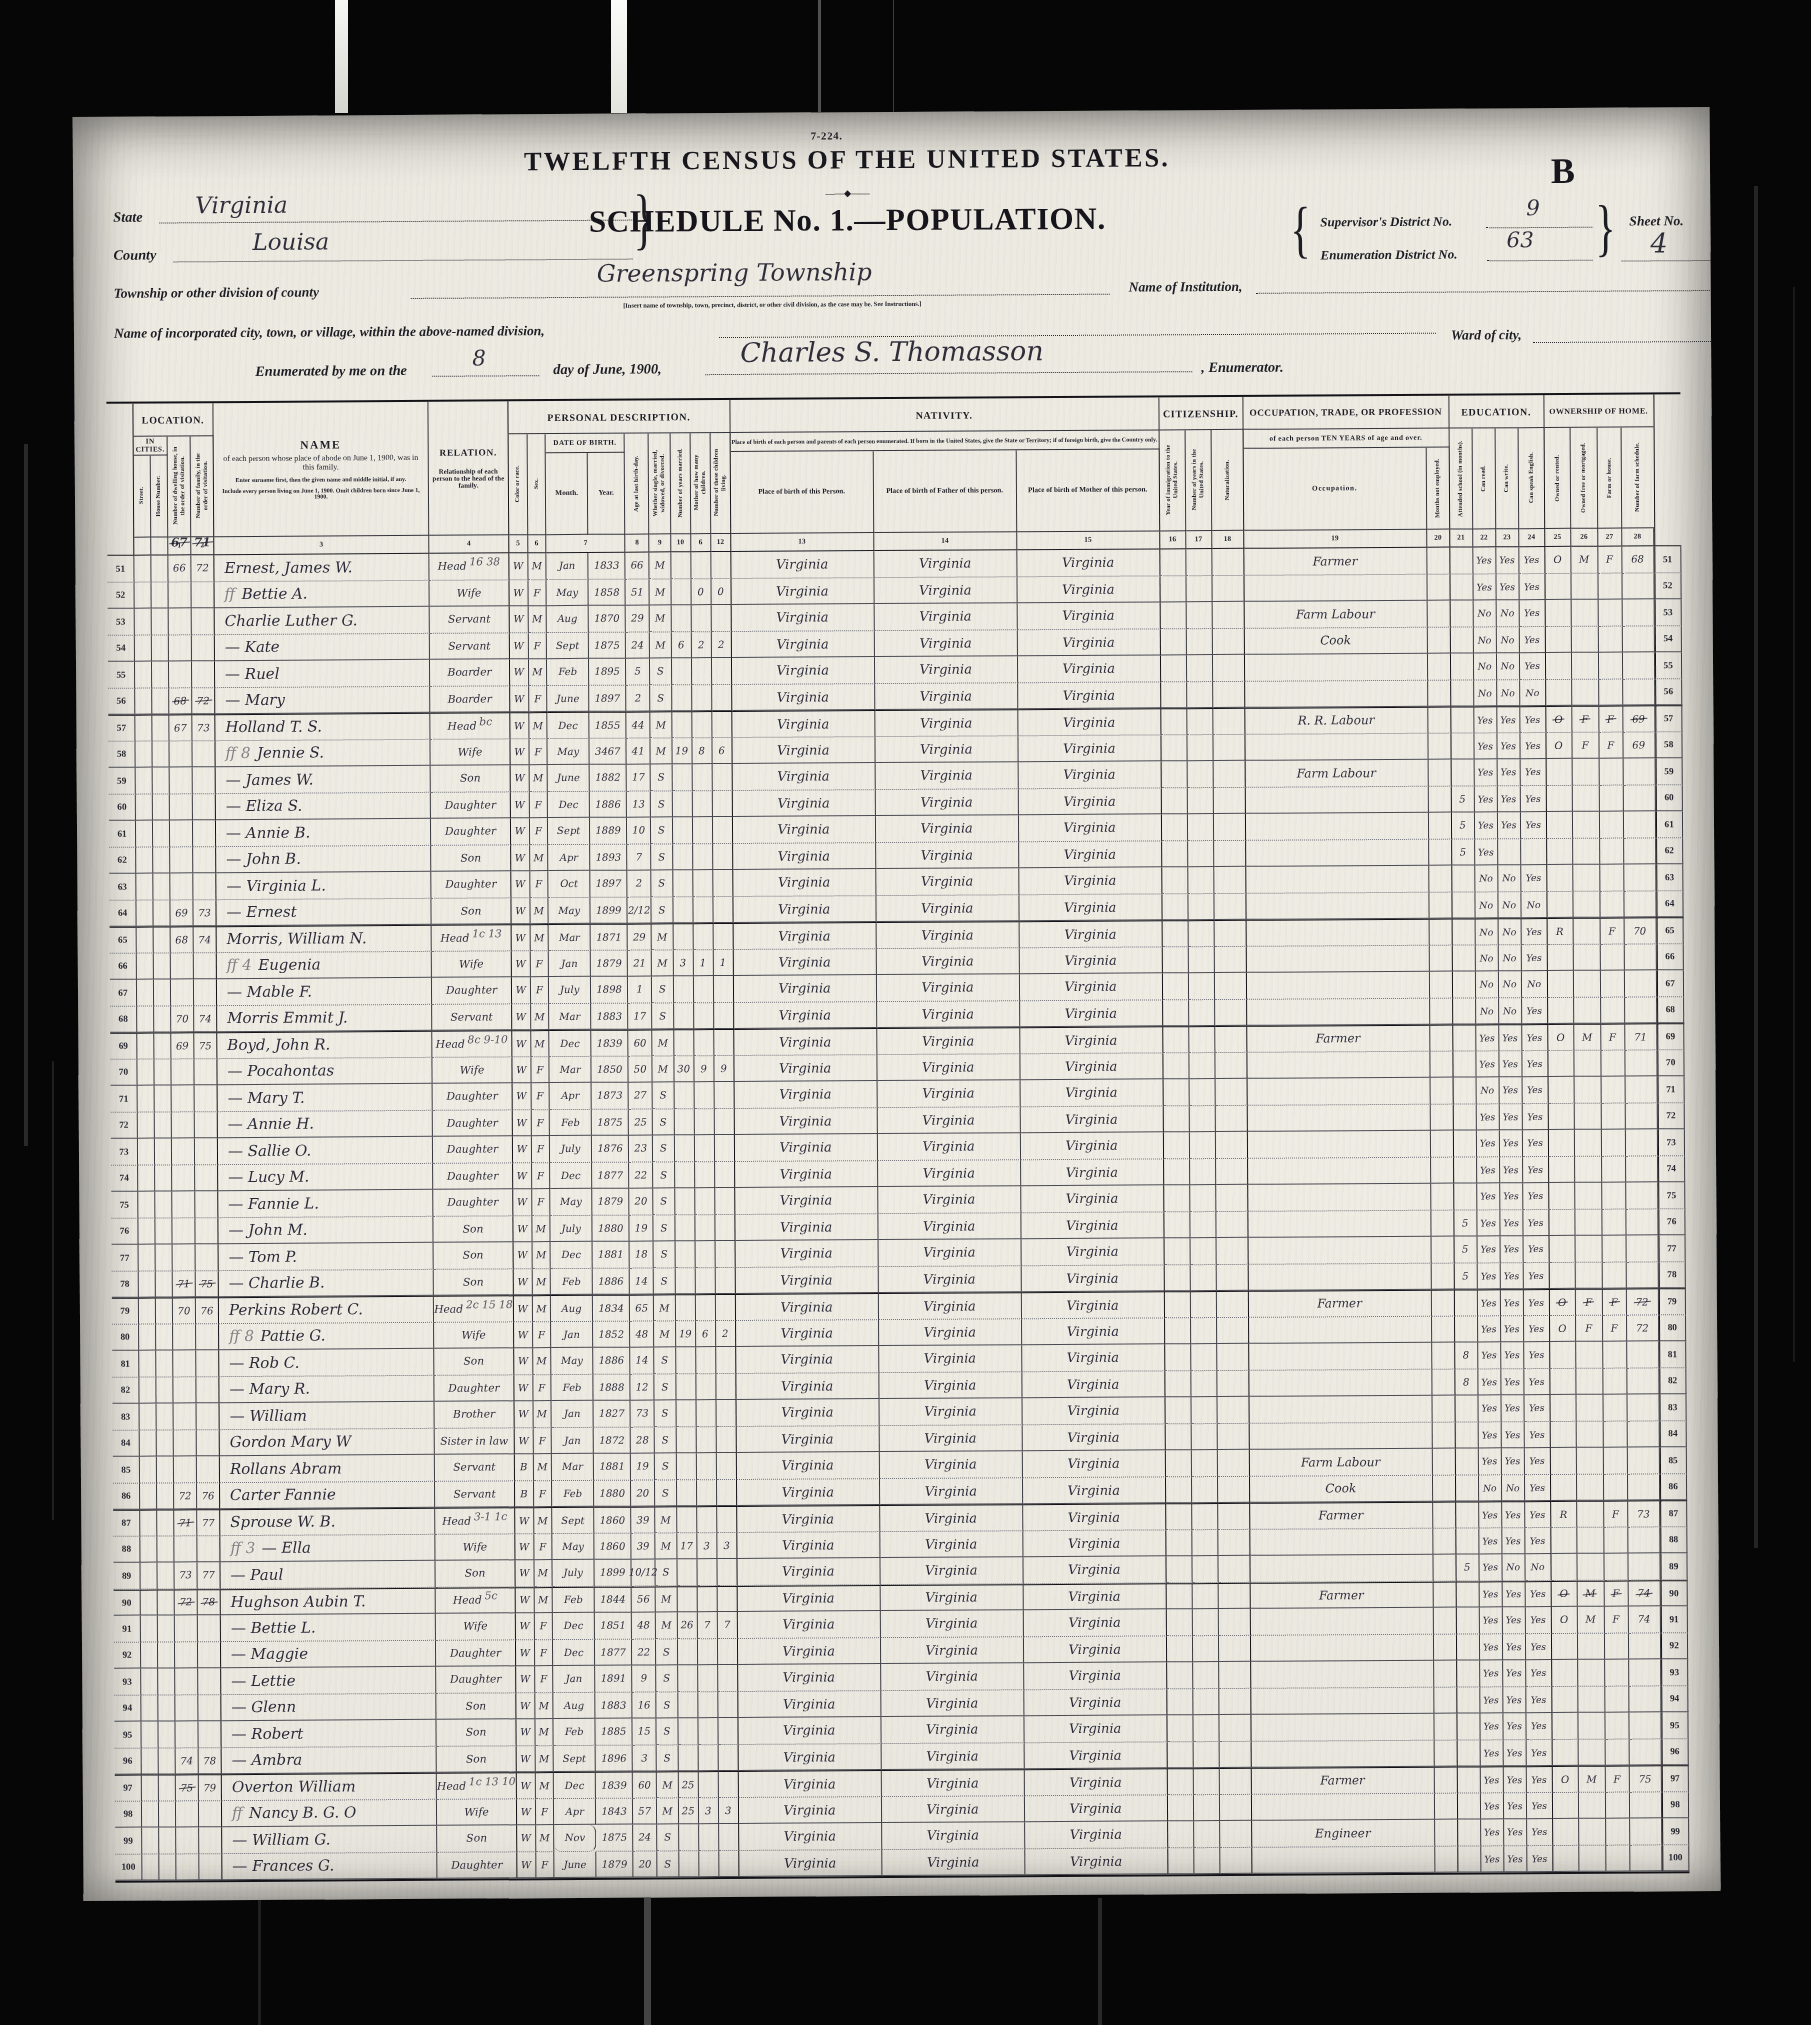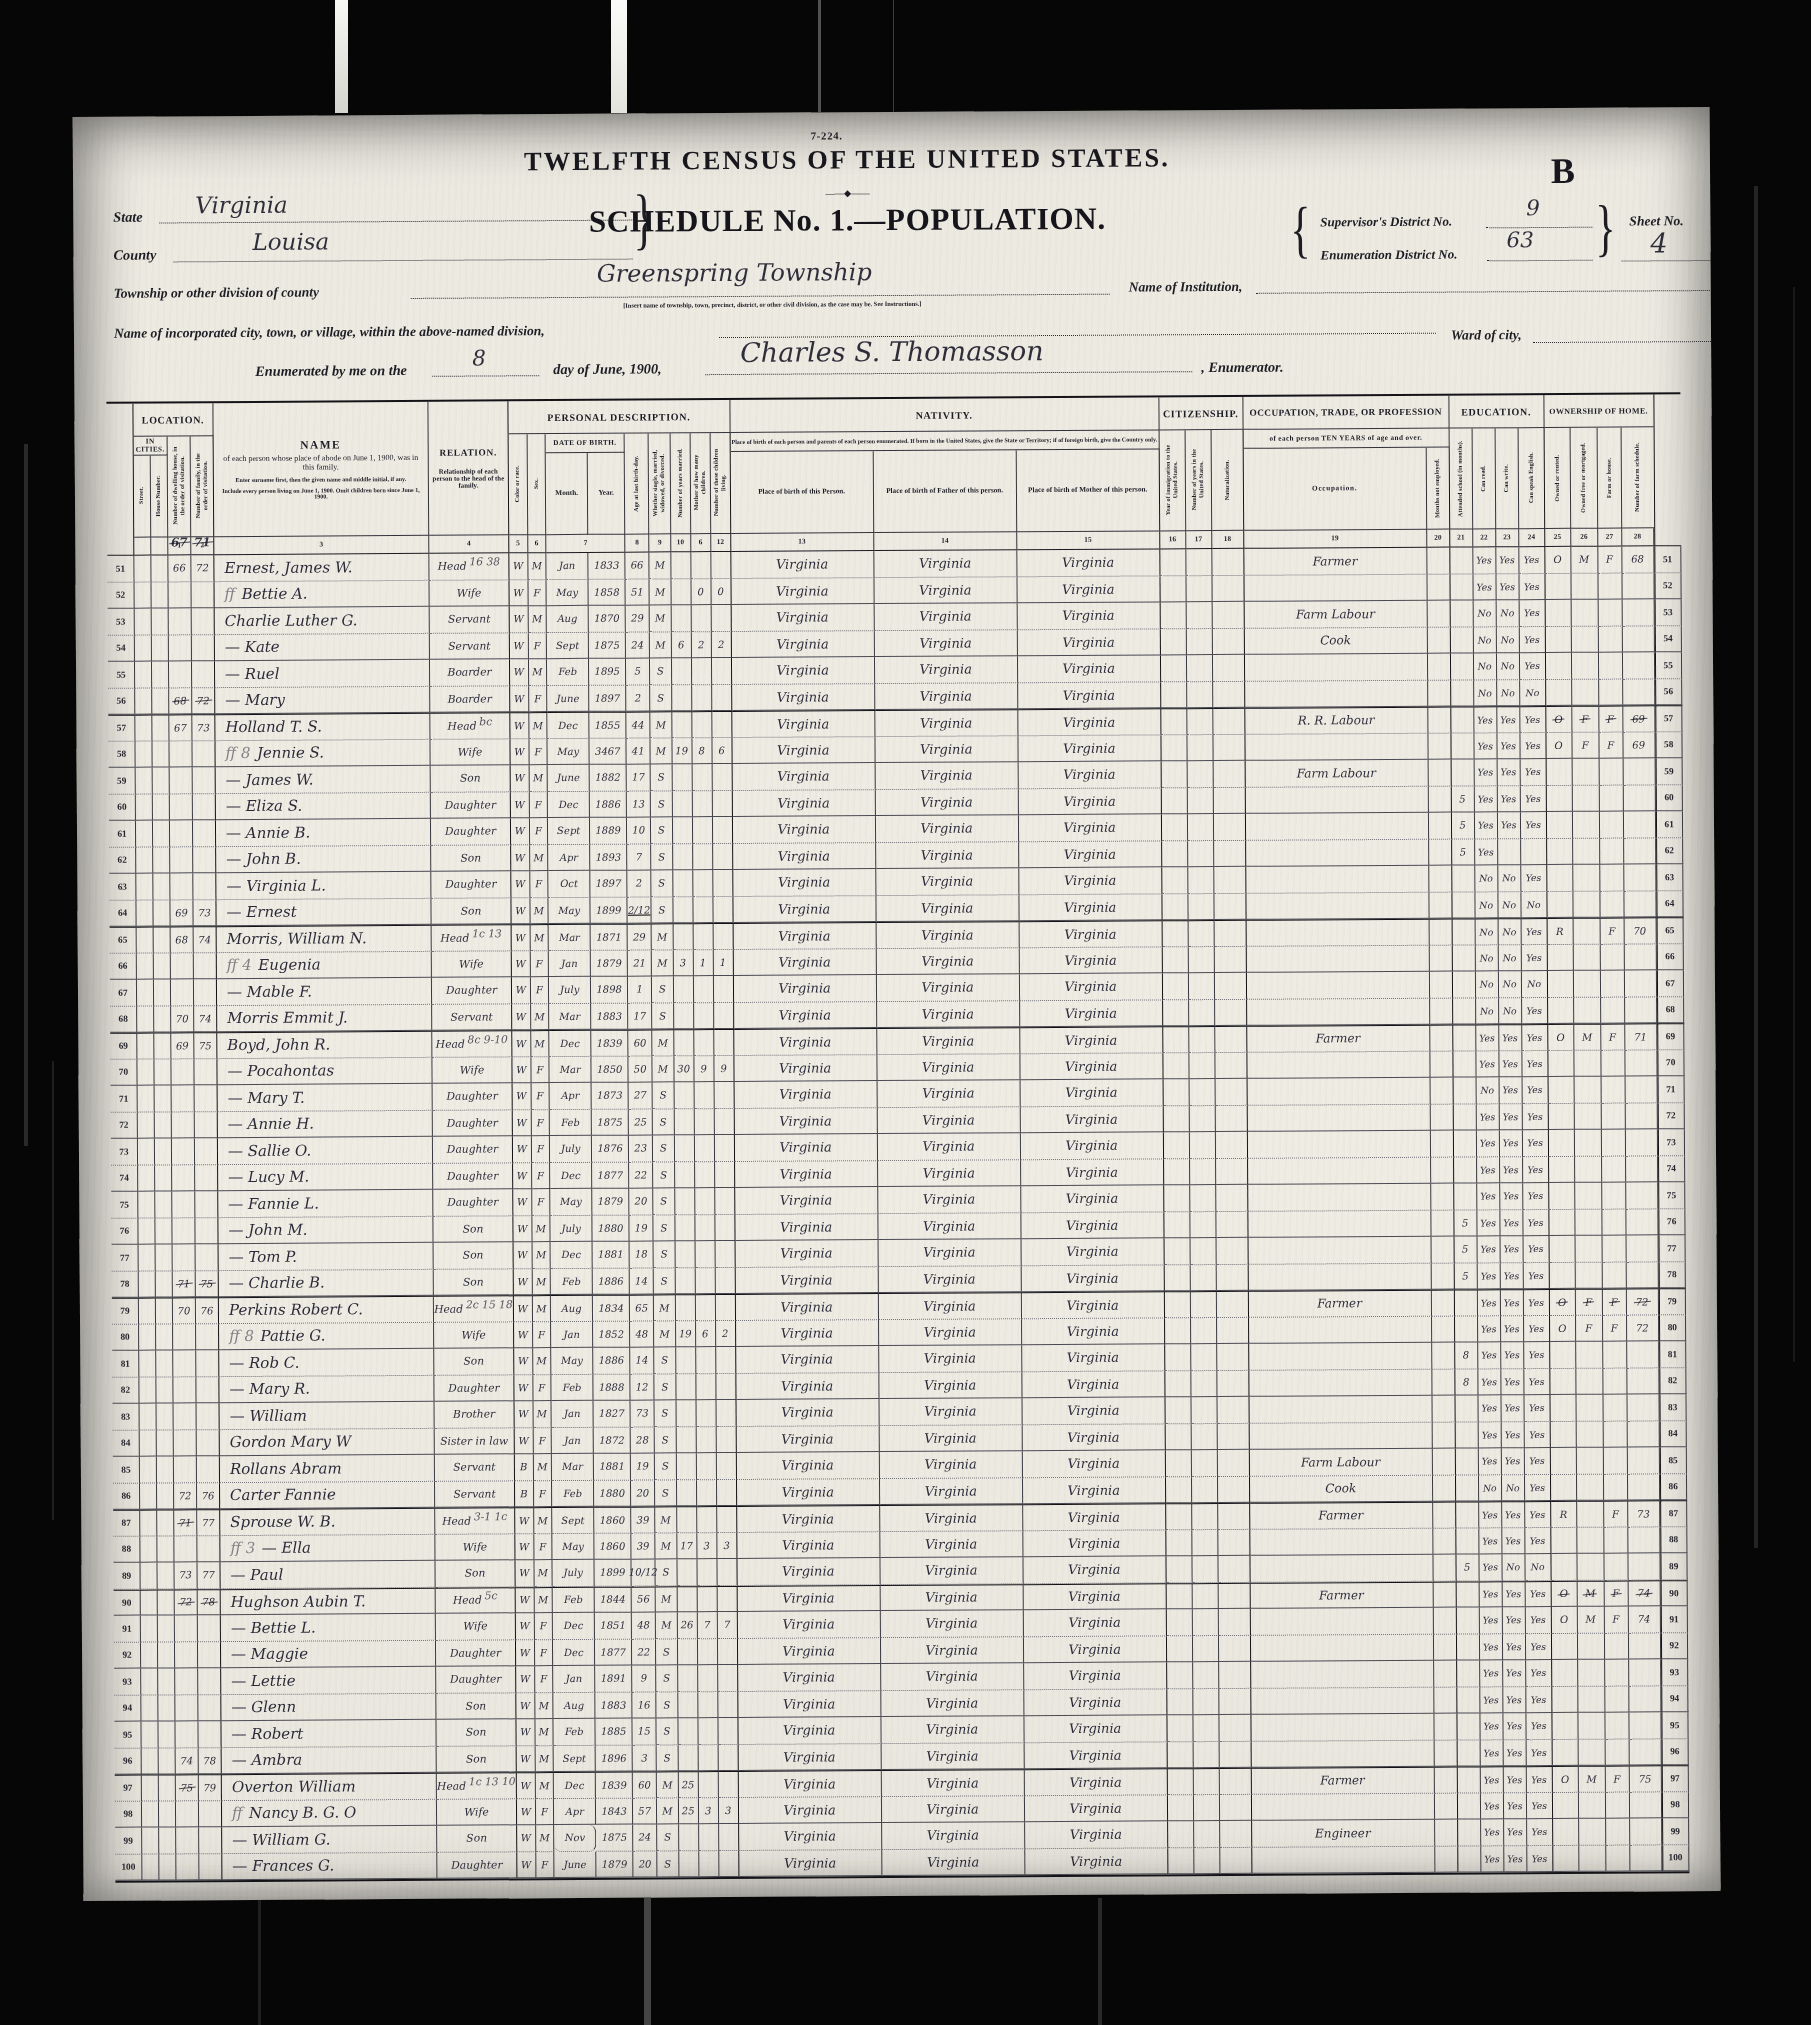--- a/index.html
+++ b/index.html
@@ -1575,21 +1575,21 @@
         </div>
         <div class="cell hw sm even" style="grid-area: 18 / 9;">
           <span>M</span>
         </div>
         <div class="cell hw sm even" style="grid-area: 18 / 10;">
           <span>May</span>
         </div>
         <div class="cell hw sm even" style="grid-area: 18 / 11;">
           <span>1899</span>
         </div>
-        <div class="cell hw sm even" style="grid-area: 18 / 12; text-decoration: underline;">
+        <div class="cell hw sm even" style="grid-area: 18 / 12;">
           <span>2/12</span>
         </div>
         <div class="cell hw sm even" style="grid-area: 18 / 13;">
           <span>S</span>
         </div>
         <div class="cell hw sm even" style="grid-area: 18 / 14;">
           <span></span>
         </div>
         <div class="cell hw sm even" style="grid-area: 18 / 15;">
           <span></span>

